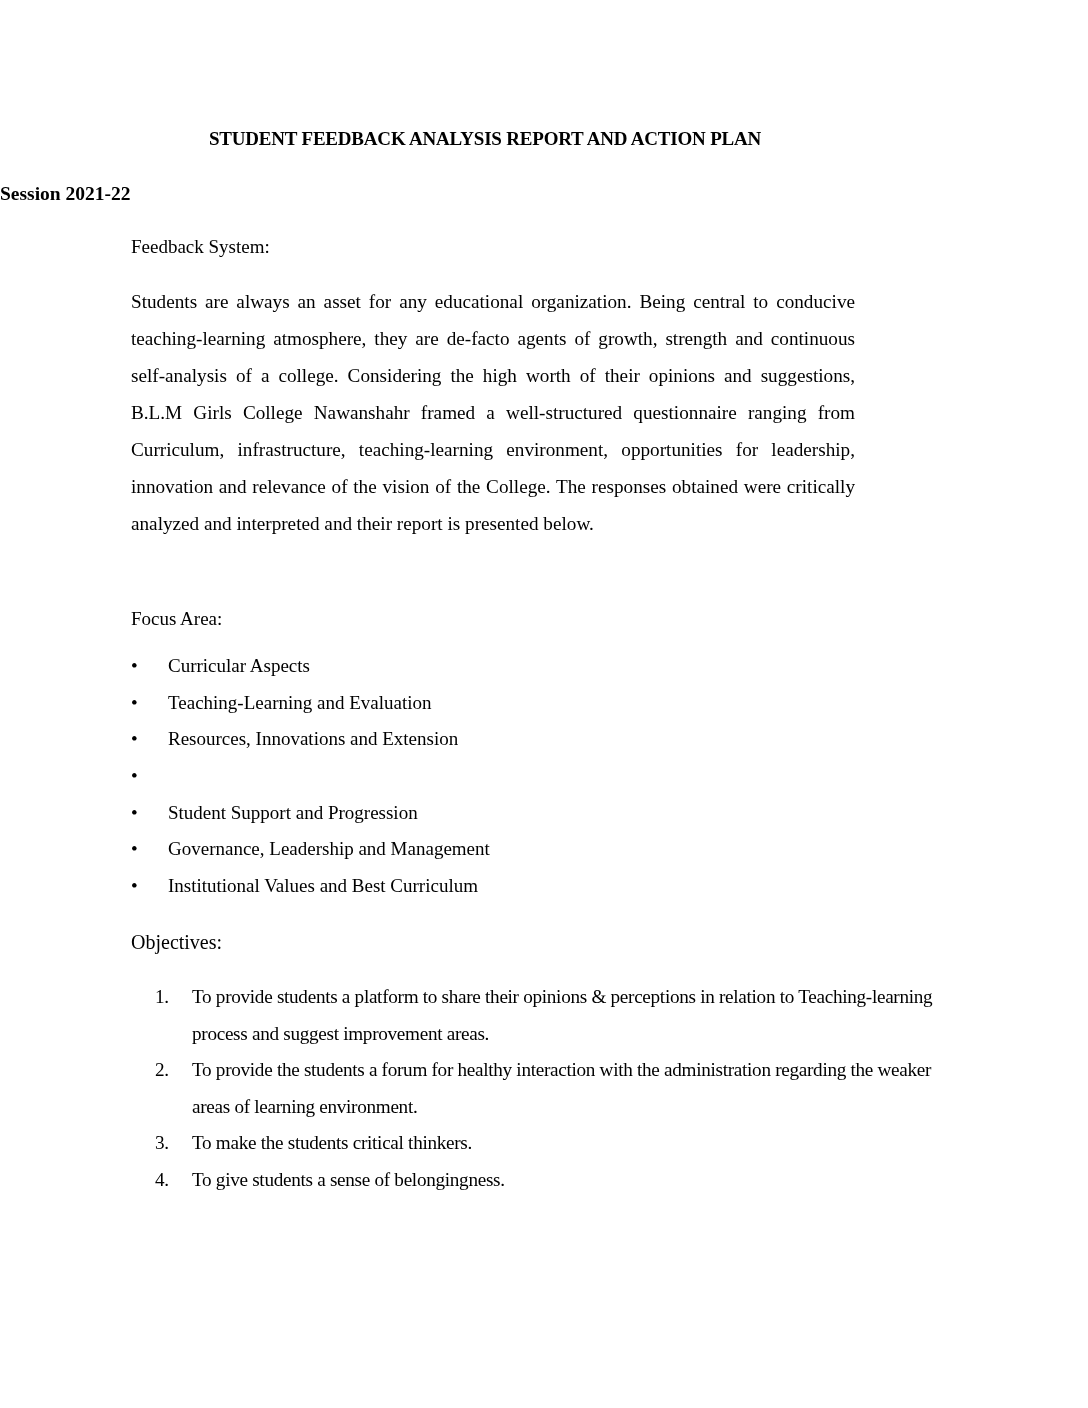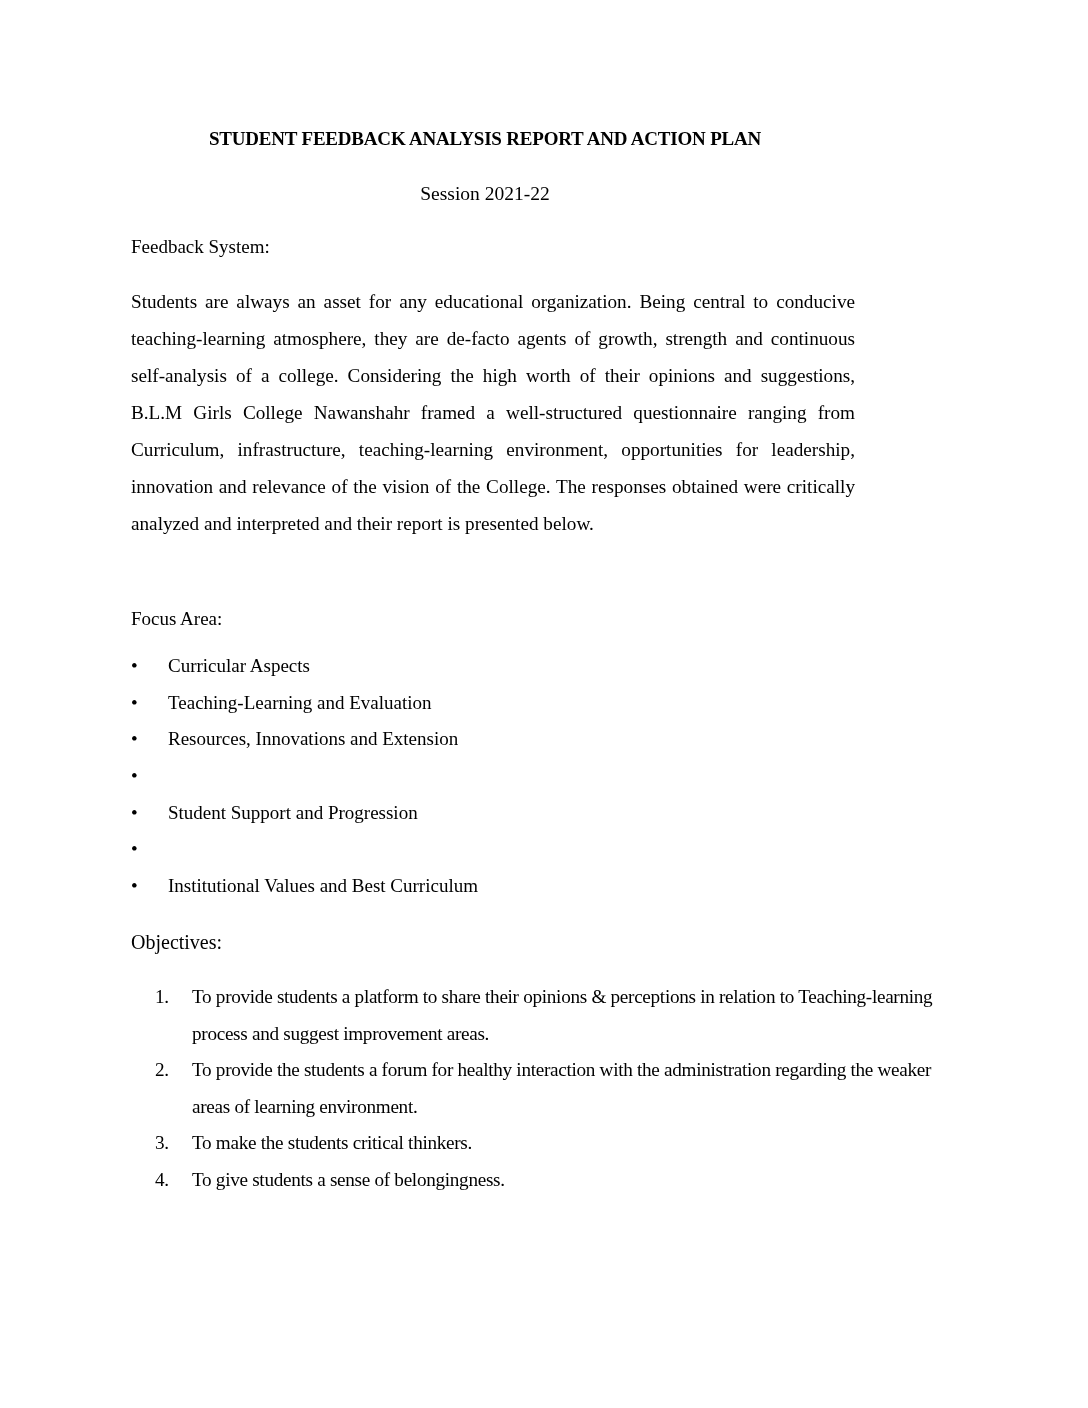--- a/index.html
+++ b/index.html
@@ -6,21 +6,21 @@
     body {
       width: 1088px; height: 1408px; position: relative; overflow: hidden;
       font-family: "Liberation Serif", "DejaVu Serif", serif; color: #000;
     }
     .title {
       position: absolute; left: 0; width: 970px; top: 128px;
       text-align: center; font-weight: bold; font-size: 19px; letter-spacing: -0.2px; font-family: Liberation Serif, serif;
     }
     .session {
       position: absolute; left: 0; width: 970px; top: 183px;
-      text-align: center; font-weight: normal; font-size: 19.5px;
+      font-weight: bold; font-size: 19.5px;
     }
     .label { position: absolute; left: 131px; font-size: 19px; }
     .para {
       position: absolute; left: 131px; top: 283px; width: 724px;
       font-size: 19.2px; line-height: 37px; text-align: justify;
     }
     .focus-list { position: absolute; left: 131px; top: 648px; margin: 0; padding: 0; list-style: none; }
     .focus-list li { height: 36.6px; font-size: 19px; display: flex; align-items: center; }
     .bullet { width: 37px; display: inline-block; }
     .obj-list { position: absolute; left: 155px; top: 979px; margin: 0; padding: 0; list-style: none; width: 800px; }
@@ -53,20 +53,21 @@
       </li>
     <li>
         <span class="bullet">•</span>
       </li>
     <li>
         <span class="bullet">•</span>
         <span>Student Support and Progression</span>
       </li>
     <li>
         <span class="bullet">•</span>
+        <span>Governance, Leadership and Management</span>
       </li>
     <li>
         <span class="bullet">•</span>
         <span>Institutional Values and Best Curriculum</span>
       </li>
   </ul>
 
   <div class="label" style="top:931px; font-size:20px;">Objectives:</div>
   <ol class="obj-list">
     <li>

